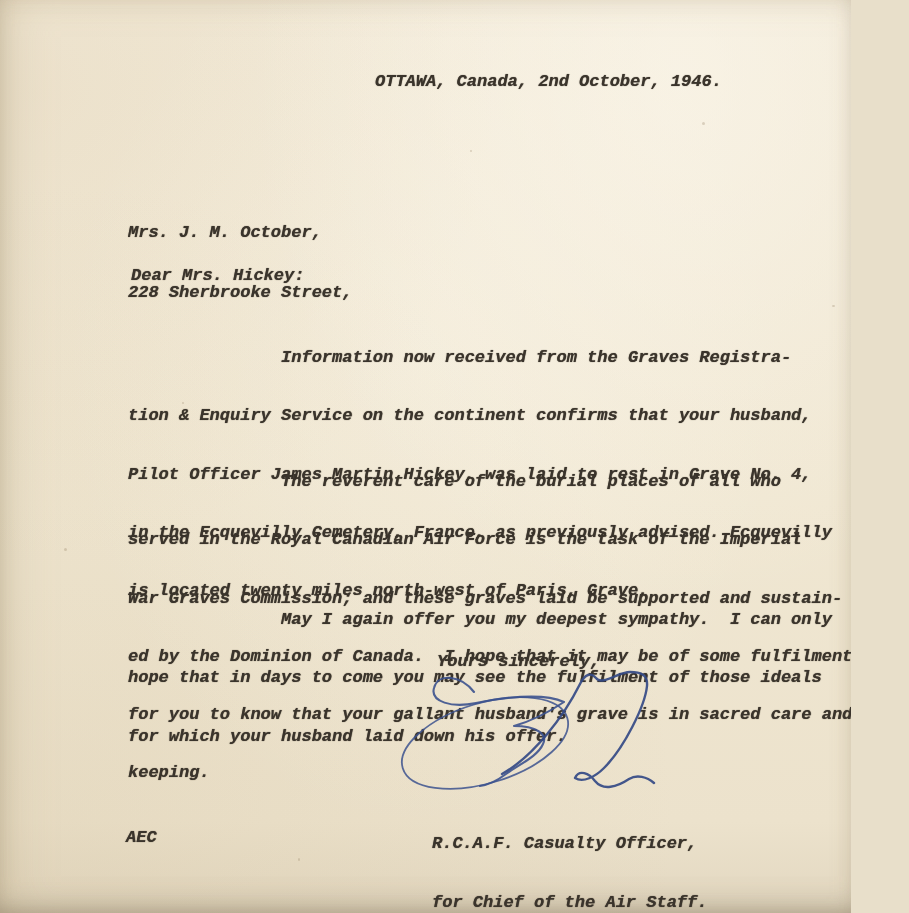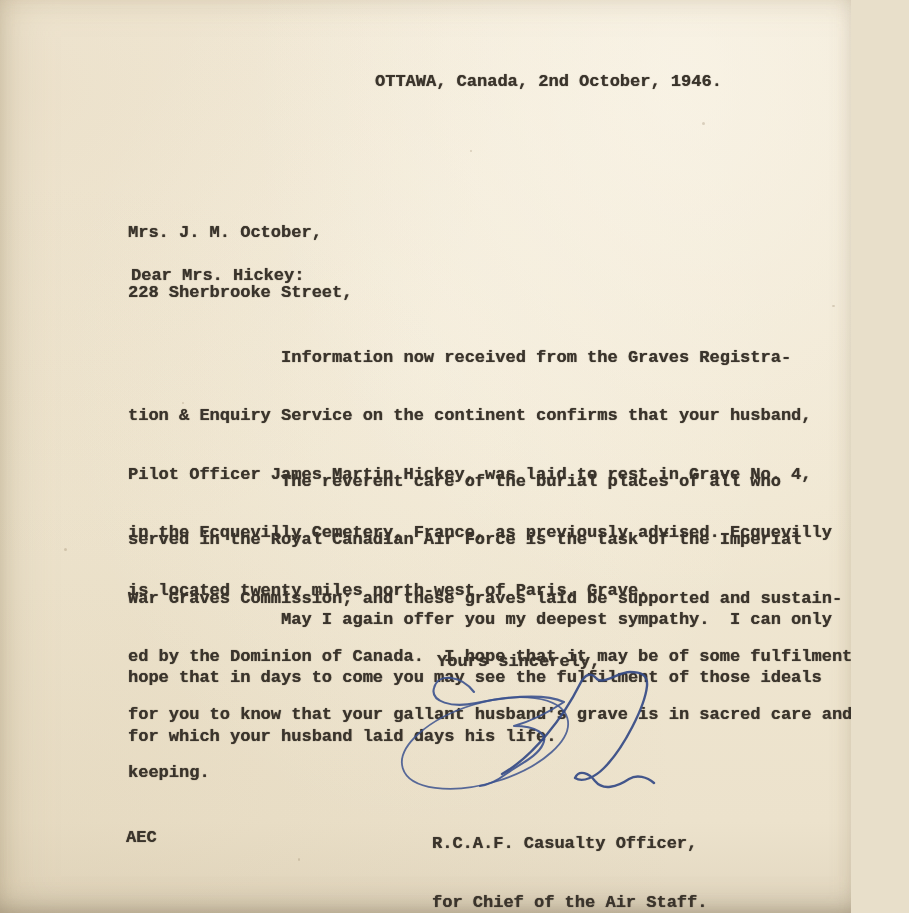--- a/index.html
+++ b/index.html
@@ -1,16 +1,16 @@
 <!DOCTYPE html>
 <html><head>
 <meta charset="utf-8">
 <style>
   html,body{margin:0;padding:0;background:#e8dfca;}
-  .stage{position:relative;width:851px;height:913px;overflow:hidden;}
+  .stage{position:relative;width:851px;height:913px;overflow:hidden;font-style:italic;}
   .paper{
     position:absolute;inset:0;
     background-color:#f0e7d3;
     background-image:
       radial-gradient(ellipse at 80% 8%, rgba(253,249,239,.55), rgba(253,249,239,0) 45%),
       radial-gradient(ellipse at 50% 40%, rgba(250,245,232,.35), rgba(250,245,232,0) 60%),
       radial-gradient(ellipse at 8% 90%, rgba(203,184,146,.18), rgba(203,184,146,0) 55%),
       radial-gradient(ellipse at 4% 10%, rgba(216,196,162,.22), rgba(216,196,162,0) 40%),
       linear-gradient(180deg,#f2ead8 0%,#f0e7d2 55%,#ece2cc 90%,#e3d8c1 99%,#ded2ba 100%);
     box-shadow:
@@ -67,21 +67,21 @@
     <div>served in the Royal Canadian Air Force is the task of the Imperial</div>
     <div>War Graves Commission; and these graves laid be supported and sustain-</div>
     <div>ed by the Dominion of Canada.  I hope that it may be of some fulfilment</div>
     <div>for you to know that your gallant husband's grave is in sacred care and</div>
     <div>keeping.</div>
   </div>
 
   <div class="tw block" style="left:128px;top:572px;">
     <div>               May I again offer you my deepest sympathy.  I can only</div>
     <div>hope that in days to come you may see the fulfilment of those ideals</div>
-    <div>for which your husband laid days his life.</div>
+    <div>for which your husband laid down his offer.</div>
   </div>
 
   <div class="tw" style="left:437px;top:652px;">Yours sincerely,</div>
 
   <svg class="signature-svg" viewBox="0 0 285 140" aria-hidden="true">
     <g fill="none" stroke-linecap="round" stroke-linejoin="round">
       <ellipse cx="97" cy="79" rx="86" ry="40" transform="rotate(-17 97 79)" stroke="#3c528e" stroke-width="1.8" opacity="0.85"></ellipse>
       <path d="M 86,28 C 74,12 50,8 46,24 C 42,38 64,44 88,39 C 124,32 158,30 176,38
                C 158,50 140,58 126,62 C 148,62 160,70 155,80 C 150,92 132,100 118,110
                C 110,116 100,121 92,122" stroke="#3c528e" stroke-width="2.1" opacity="0.9"></path>

